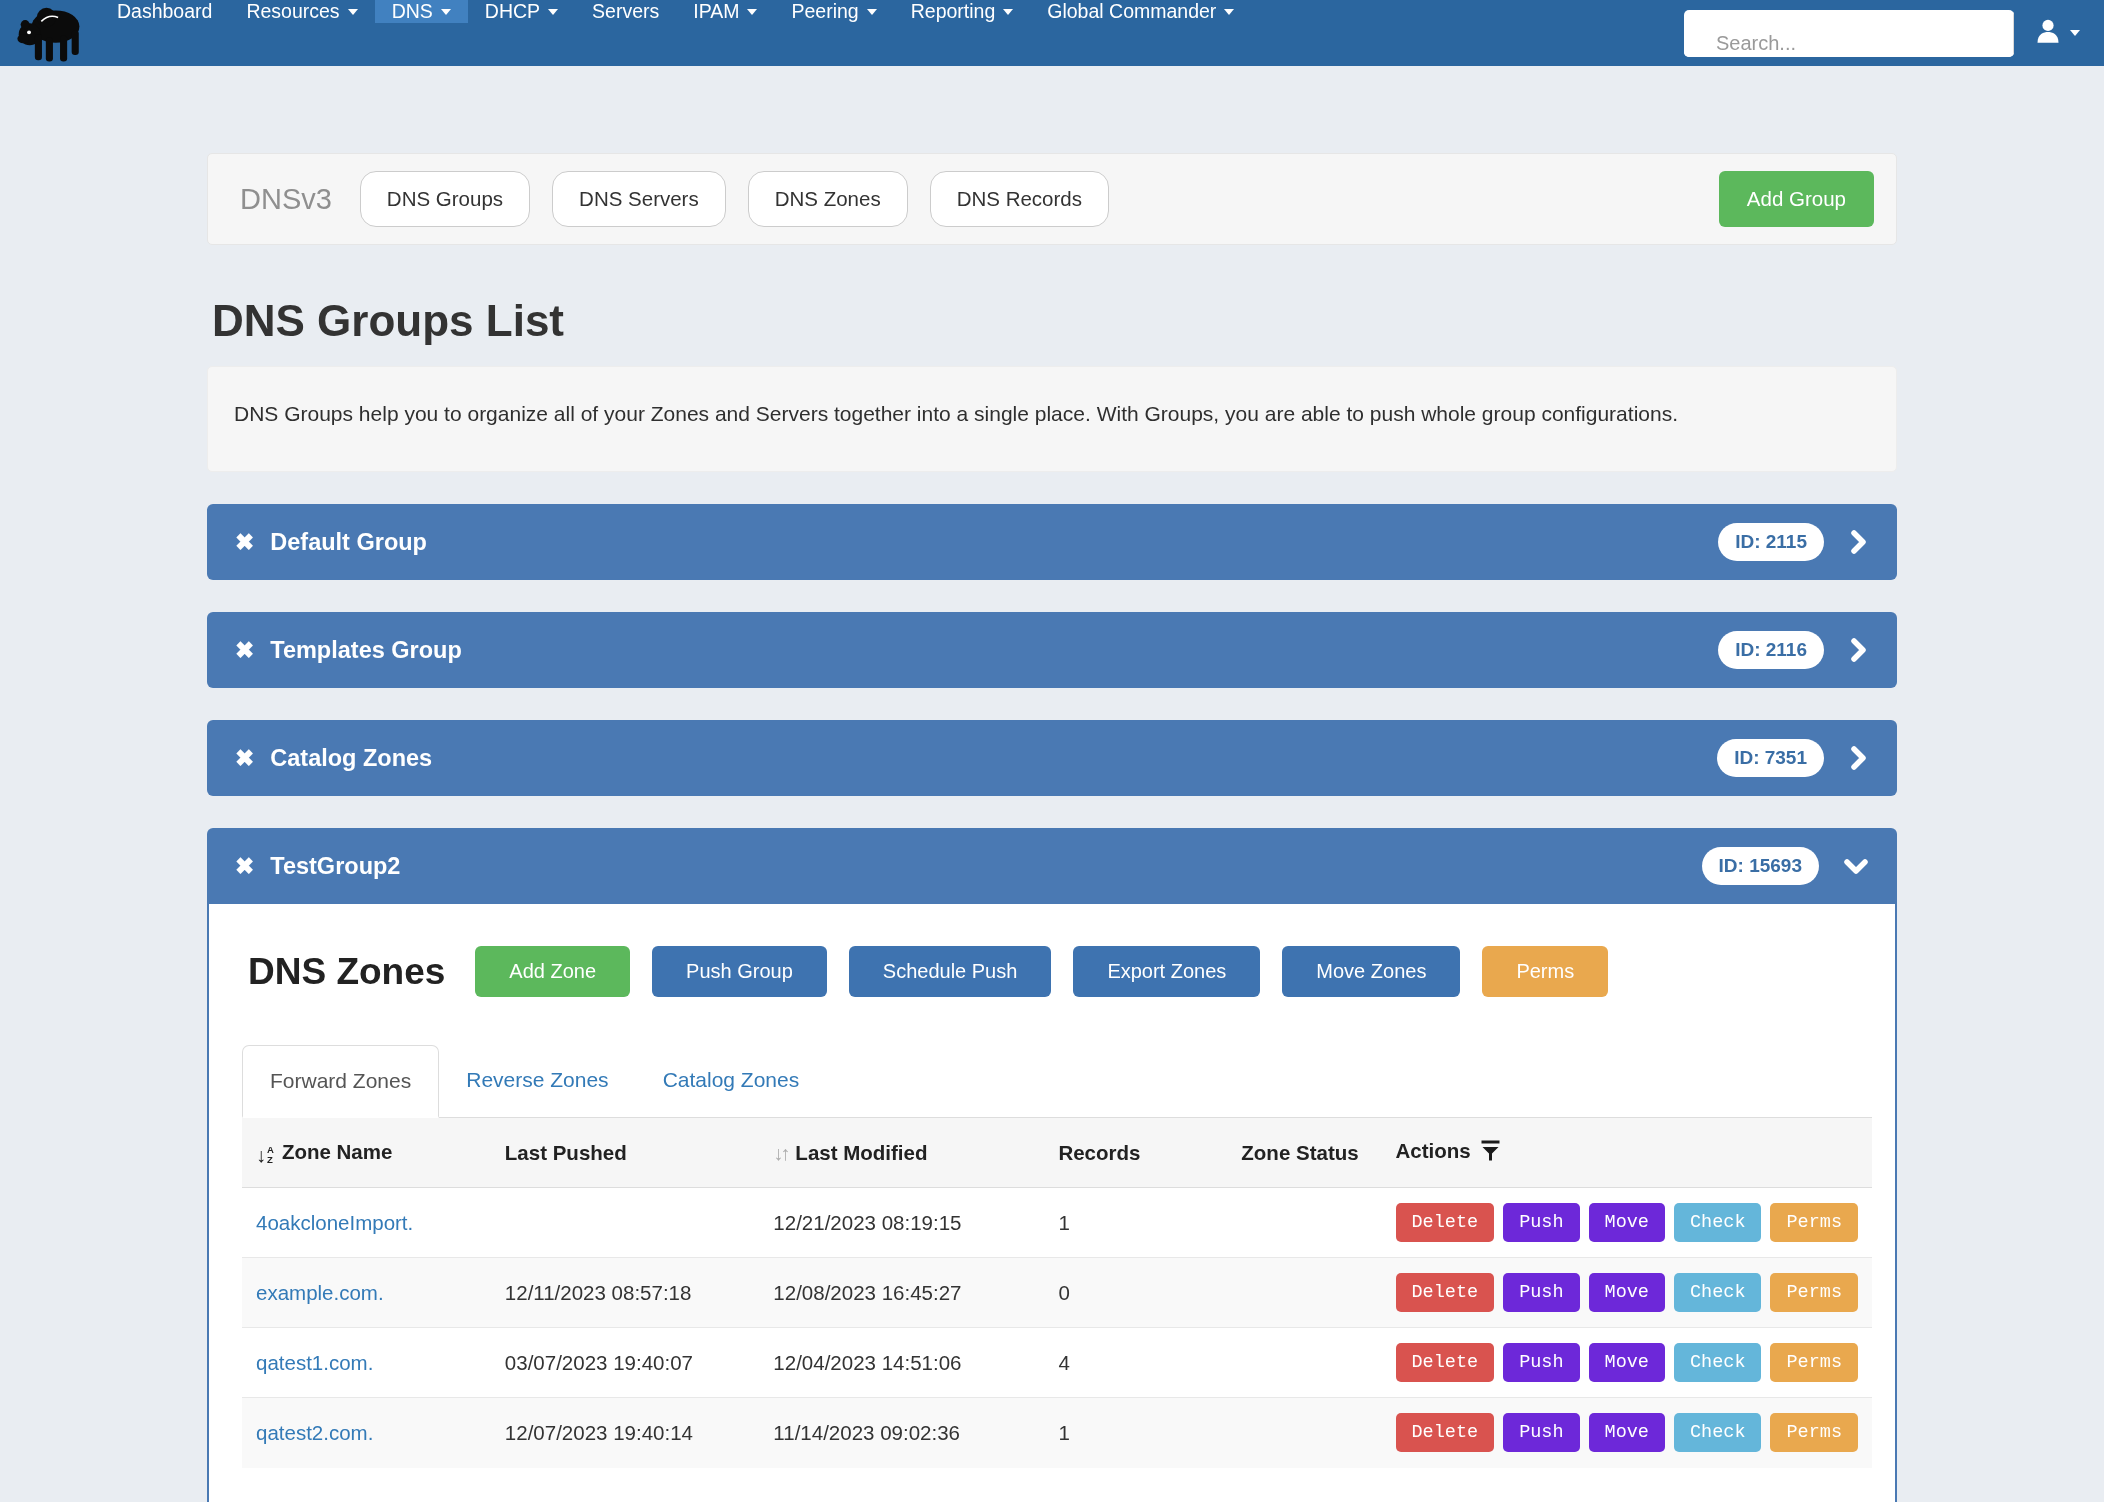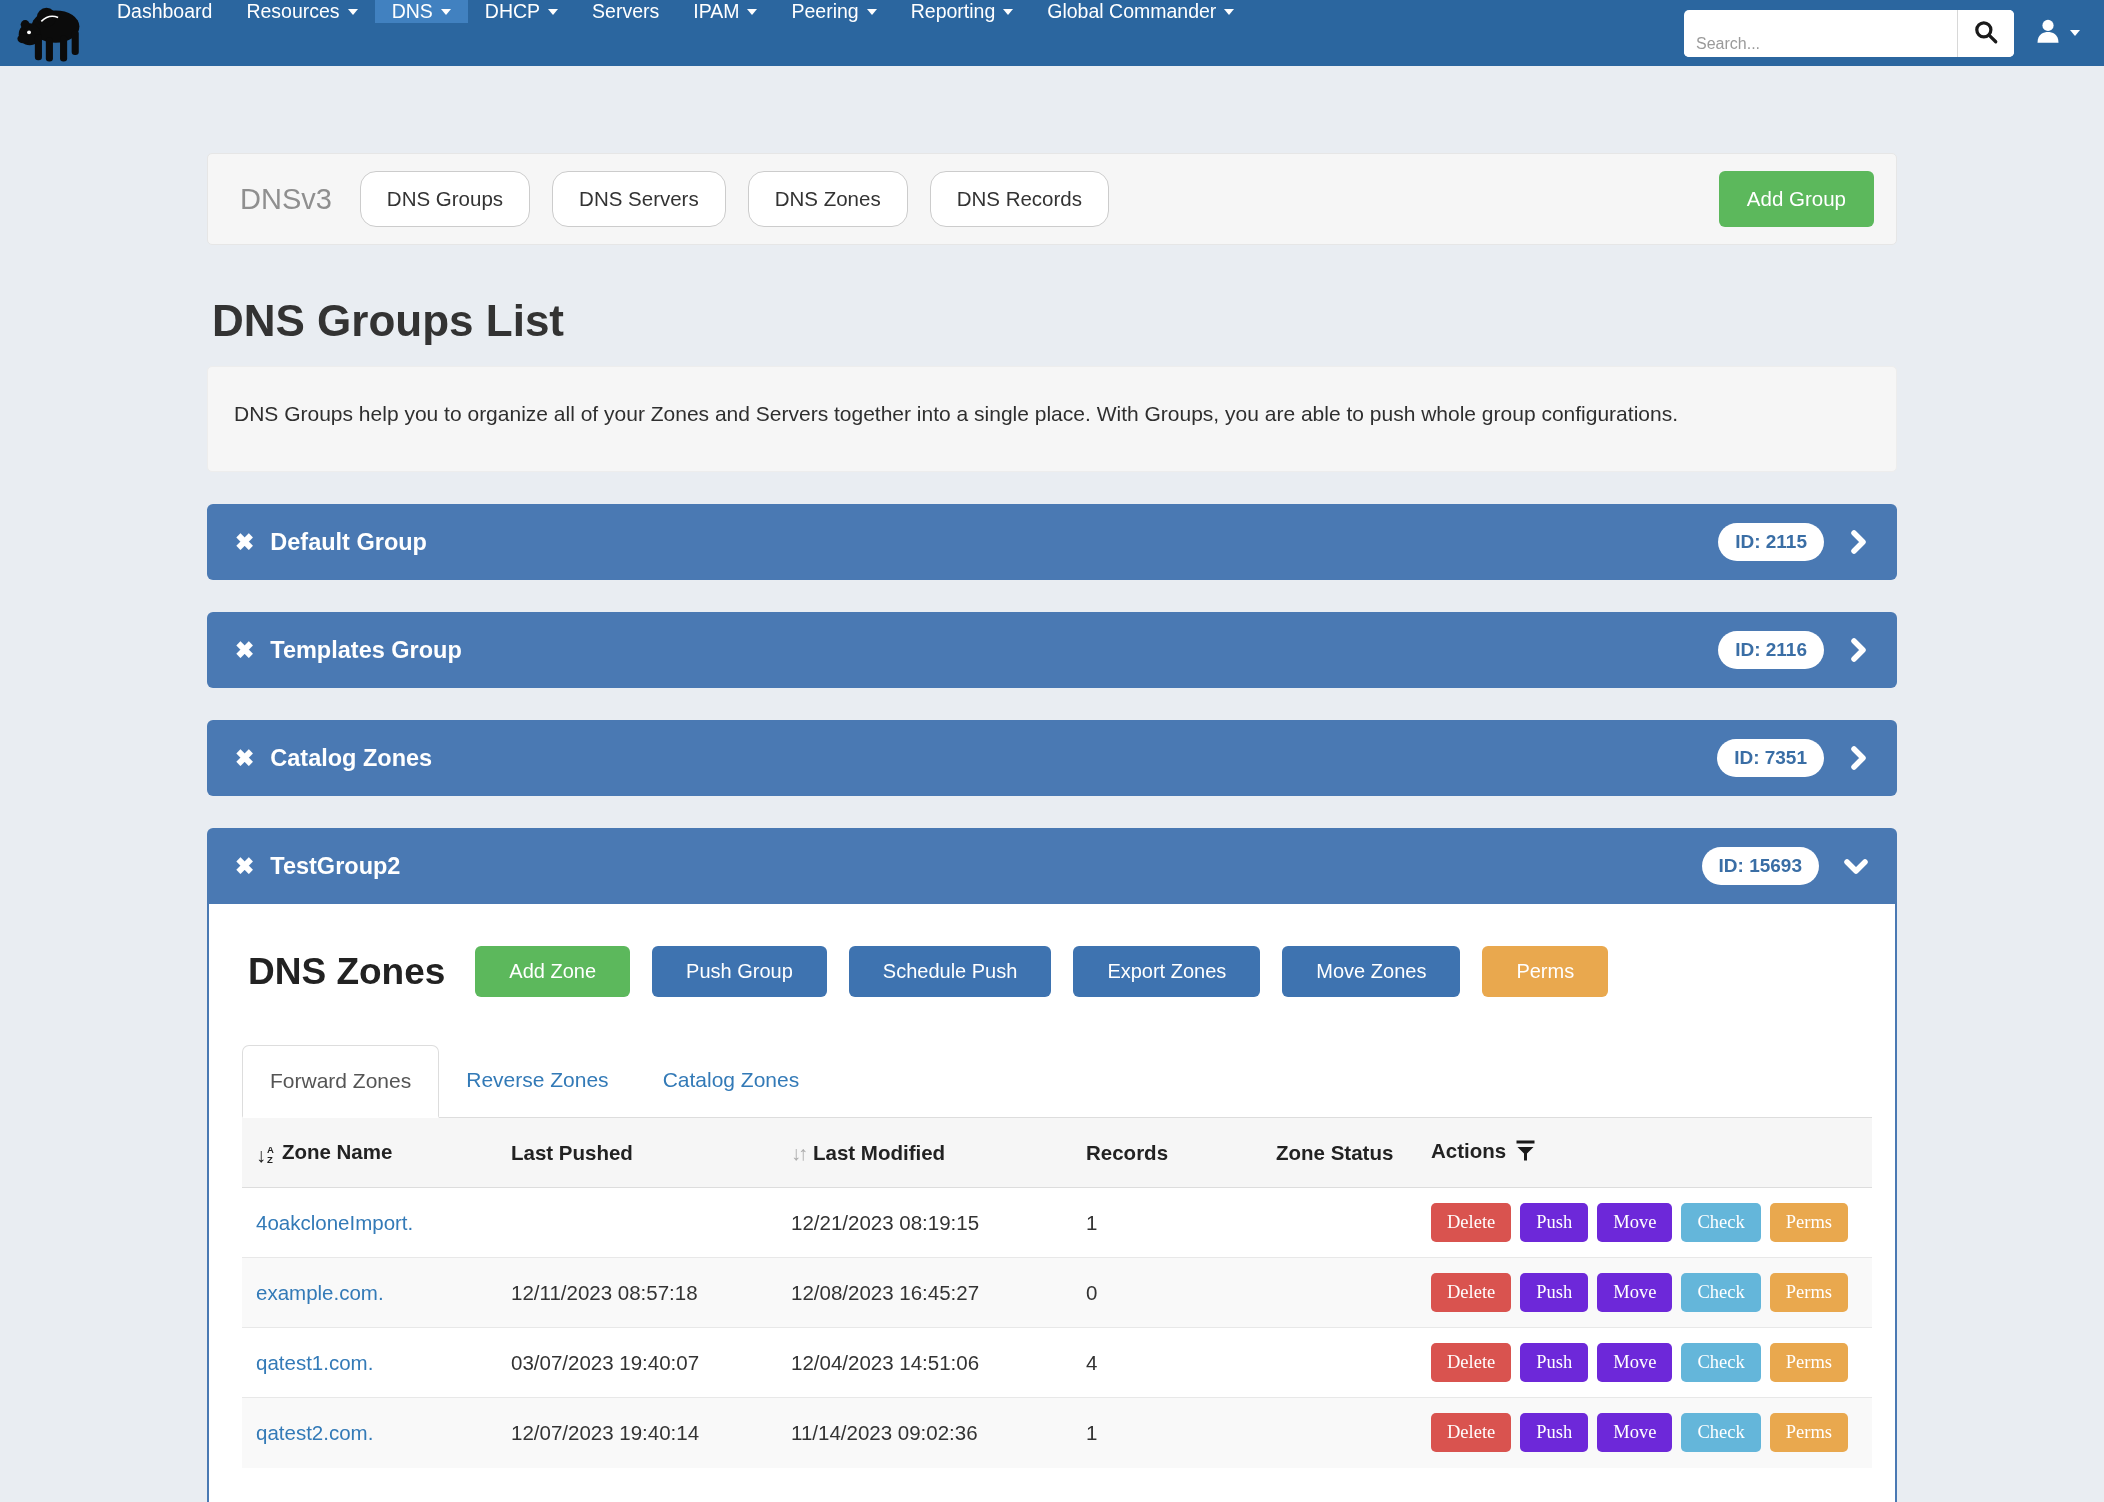--- a/index.html
+++ b/index.html
@@ -8,21 +8,21 @@
 
   
   .navbar { height:66px; background:#2b669f; display:flex; align-items:stretch; padding-left:12px; }
   .logo { align-self:center; margin-right:10px; display:flex; }
   .nav-list { display:flex; align-items:stretch; list-style:none; }
   .nav-item { display:flex; align-items:center; padding:0 17px; color:#fff; font-size:19.5px; text-decoration:none; cursor:pointer; }
   .nav-item.active { background:#4181c0; }
   .caret { display:inline-block; margin-left:8px; width:0; height:0; border-left:5.5px solid transparent; border-right:5.5px solid transparent; border-top:6px solid #fff; }
   .nav-right { margin-left:auto; display:flex; align-items:center; padding-right:24px; }
   .searchbox { display:flex; align-items:stretch; height:47px; width:330px; background:#fff; border-radius:5px; overflow:hidden; }
-  .search-input { flex:1; border:none; outline:none; font-size:16px; padding:0 12px; color:#333; background:#fff; font-family:"Liberation Sans", sans-serif;margin-top:21px; }
+  .search-input { flex:1; border:none; outline:none; font-size:20px; padding:0 32px; color:#333; background:#fff; font-family:"Liberation Sans", sans-serif;margin-top:21px; }
   .search-input::placeholder { color:#9a9a9a; }
   .search-btn { width:57px; background:#fff; border:none; border-left:1px solid #d8d8d8; display:flex; align-items:center; justify-content:center; cursor:pointer; }
   .user-menu { display:flex; align-items:center; margin-left:20px; cursor:pointer; }
 
   
   .container { margin:0 207px; width:1690px; }
 
   
   .toolbar-panel { margin-top:87px; height:92px; background:#f6f6f6; border:1px solid #e6e6e6; border-radius:5px; display:flex; align-items:center; padding:0 22px 0 32px; }
   .brand { color:#8f8f8f; font-size:29px; margin-right:28px; }
@@ -57,21 +57,21 @@
   .tab.active { background:#fff; border:1px solid #ddd; border-bottom:2px solid #fff; margin-bottom:-1px; border-radius:7px 7px 0 0; color:#555; }
   .tab.inactive { color:#337ab7; }
 
   
   table { width:100%; border-collapse:collapse; }
   th { background:#f6f6f6; text-align:left; font-size:20.5px; color:#222; padding:21px 14px; border-bottom:1px solid #ddd; white-space:nowrap; }
   td { font-size:20.5px; color:#333; padding:0 14px; height:70px; border-top:1px solid #e8e8e8; }
   tbody tr:nth-child(even) td { background:#f9f9f9; }
   .zone-link { color:#337ab7; text-decoration:none; cursor:pointer; }
   .acts { display:flex; gap:9px; }
-  .rbtn { font-size:18.5px; padding:9px 16px; border:none; border-radius:5px; color:#fff; cursor:pointer; font-family:Liberation Serif, serif; }
+  .rbtn { font-size:18.5px; padding:9px 16px; border:none; border-radius:5px; color:#fff; cursor:pointer; font-family:Liberation Mono, monospace; }
   .rbtn-red { background:#d9534f; }
   .rbtn-blue { background:#6d28d9; }
   .rbtn-lblue { background:#64b6da; }
   .rbtn-orange { background:#e9a84e; }
 
   .sort-alpha { display:inline-flex; align-items:center; margin-right:8px; vertical-align:-3px; }
   .sort-alpha .arr { font-size:20px; font-weight:bold; line-height:1; }
   .sort-alpha .ltrs { display:flex; flex-direction:column; font-size:9.5px; font-weight:bold; line-height:1.05; margin-left:1px; }
   .sort-updown { color:#adadad; font-size:20px; font-weight:bold; letter-spacing:-3px; margin-right:8px; }
   .filter-icon { margin-left:10px; vertical-align:-3px; }

